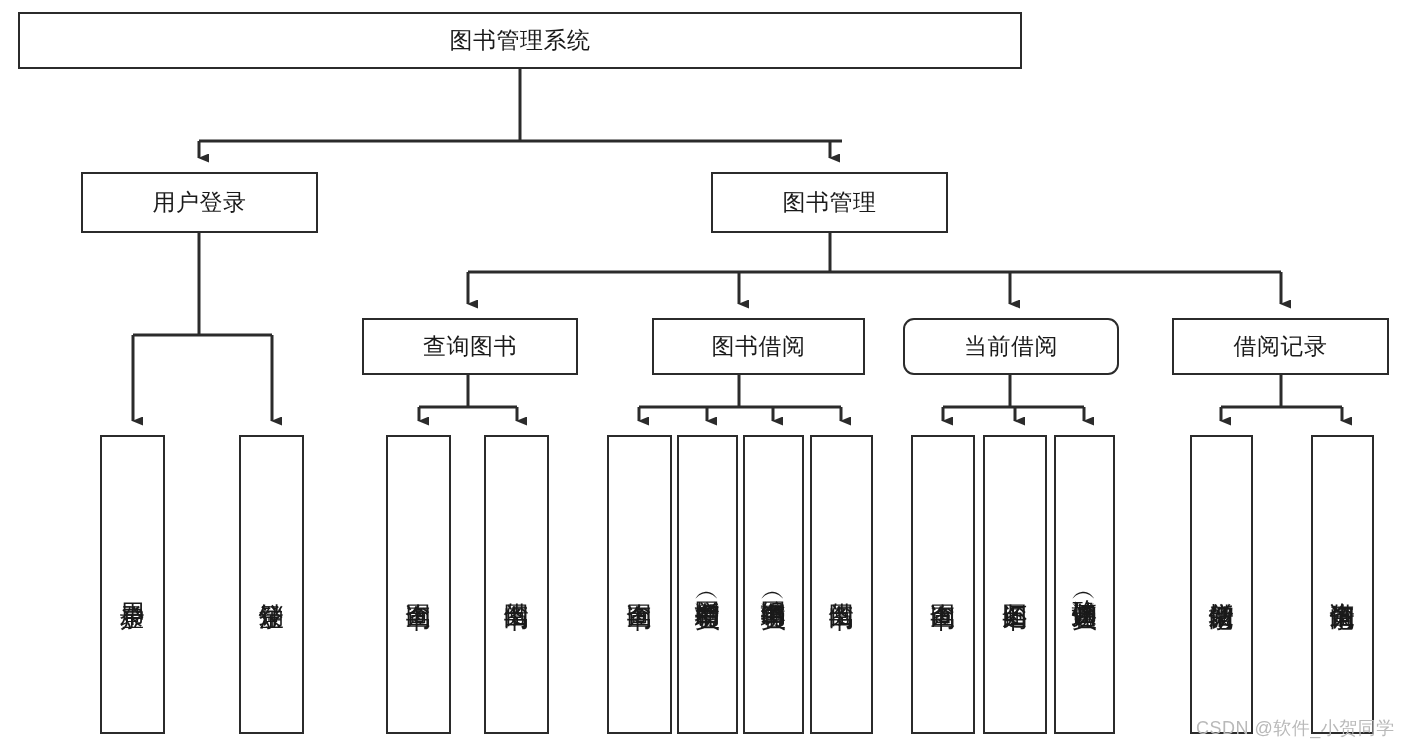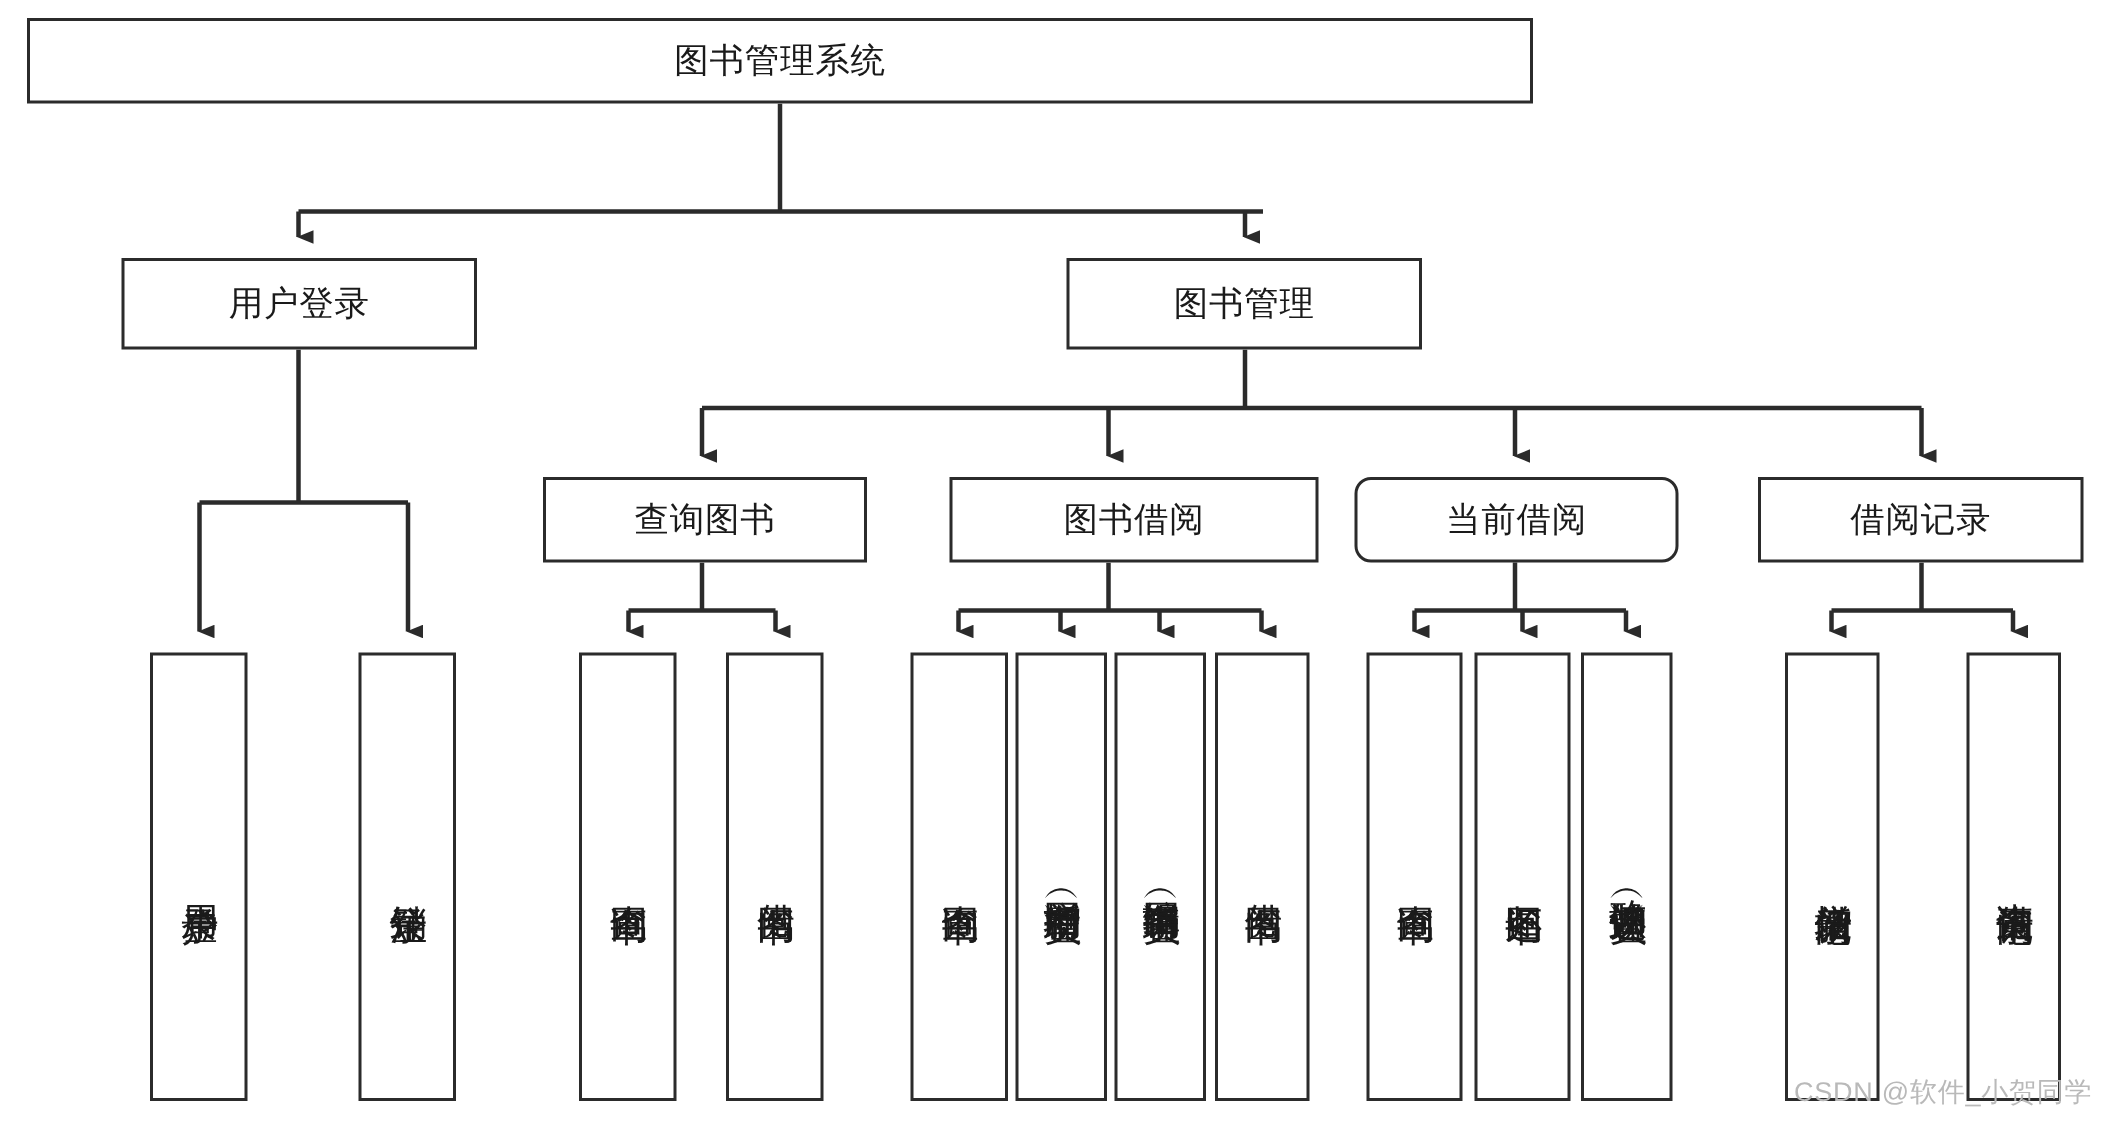--- a/index.html
+++ b/index.html
@@ -130,21 +130,21 @@
   <div class="node horiz" style="left:81px; top:172px; width:237px; height:61px;">
     <span class="label">用户登录</span>
   </div>
   <div class="node horiz" style="left:711px; top:172px; width:237px; height:61px;align-items:center;">
     <span class="label">图书管理</span>
   </div>
 
   <div class="node horiz" style="left:362px; top:318px; width:216px; height:57px;">
     <span class="label">查询图书</span>
   </div>
-  <div class="node horiz" style="left:633px; top:318px; width:246px; height:57px;">
+  <div class="node horiz" style="left:652px; top:318px; width:213px; height:57px;">
     <span class="label">图书借阅</span>
   </div>
   <div class="node horiz" style="left:903px; top:318px; width:216px; height:57px;border-radius:11px;">
     <span class="label">当前借阅</span>
   </div>
   <div class="node horiz" style="left:1172px; top:318px; width:217px; height:57px;">
     <span class="label">借阅记录</span>
   </div>
 
   <div class="node leaf" style="left:100px; top:435px; width:65px; height:299px;">

